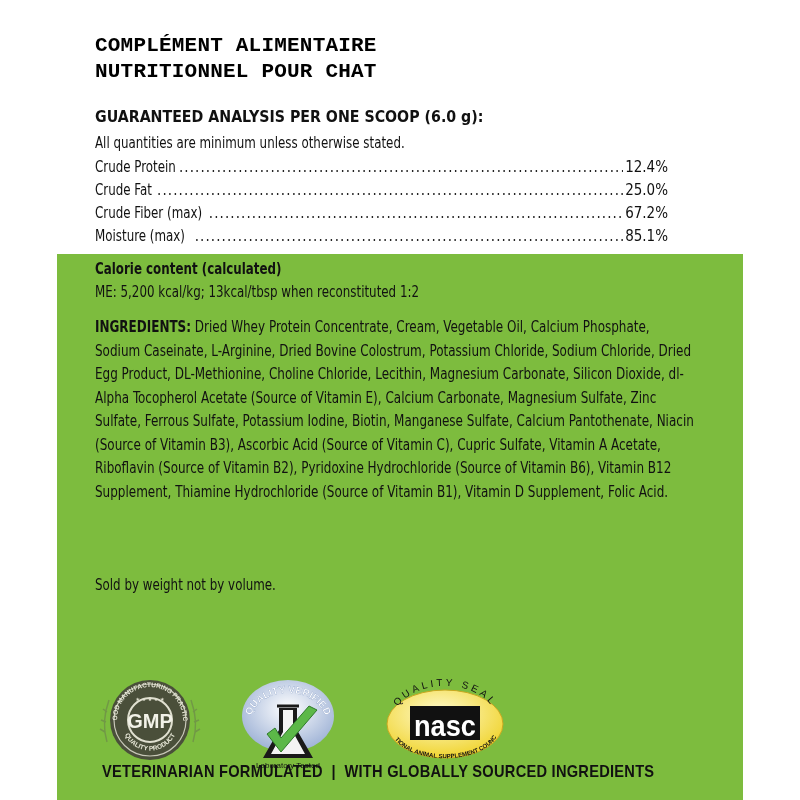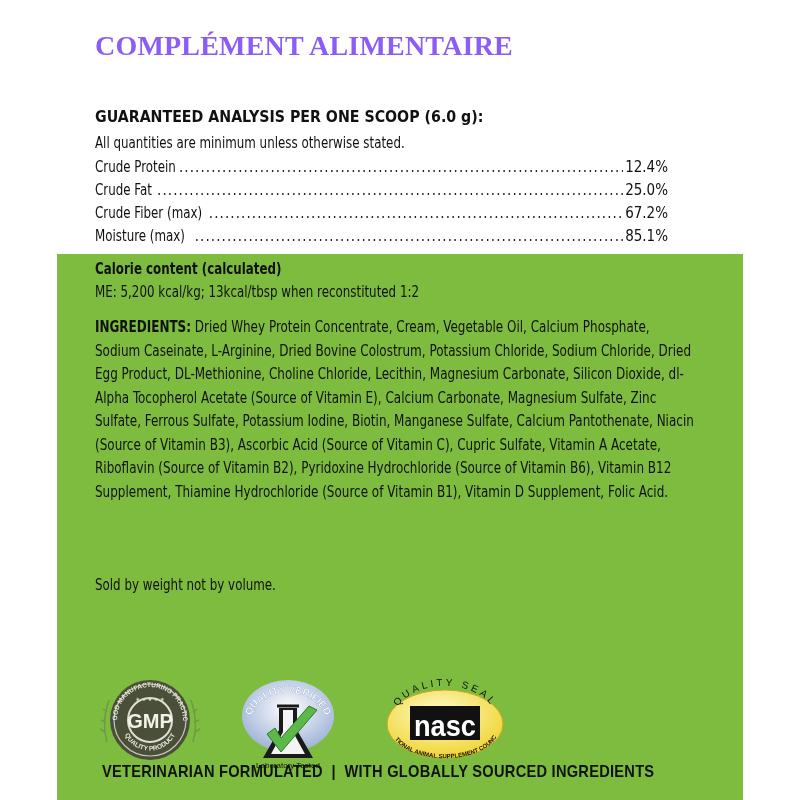--- a/index.html
+++ b/index.html
@@ -1,22 +1,22 @@
 <!DOCTYPE html>
 <html><head>
 <meta charset="utf-8">
 <style>
   * { box-sizing: border-box; margin: 0; padding: 0; }
   html, body { width: 800px; height: 800px; background: #ffffff; overflow: hidden; }
   body { position: relative; font-family: "DejaVu Sans Condensed", "DejaVu Sans", sans-serif; color: #111; }
 
   .title {
     position: absolute; left: 95px; top: 33px;
-    font-family: Liberation Serif, serif; font-weight: bold;
-    font-size: 28px; line-height: 26px; color: #8b5cf6; letter-spacing: 0.2px;
+    font-family: Liberation Mono, monospace; font-weight: bold;
+    font-size: 21px; line-height: 26px; color: #000000; letter-spacing: 0.2px;
   }
   .ga-heading {
     position: absolute; left: 95px; top: 107px;
     font-family: "DejaVu Sans", sans-serif; font-weight: bold;
     font-size: 16.5px; color: #111; transform: scaleX(0.86); transform-origin: left;
     white-space: nowrap;
   }
   .ga-note {
     position: absolute; left: 95px; top: 134px;
     font-size: 15px; color: #111; transform: scaleX(0.88); transform-origin: left; white-space: nowrap;
@@ -56,20 +56,21 @@
     font-family: "Liberation Sans", sans-serif; font-weight: bold; font-size: 17px;
     color: #111; letter-spacing: 0.3px; white-space: nowrap;
   }
   .footer span { display: inline-block; transform: scaleX(0.86); }
 </style>
 </head>
 <body>
 
 <div class="title">
   <div>COMPLÉMENT ALIMENTAIRE</div>
+  <div>NUTRITIONNEL POUR CHAT</div>
 </div>
 
 <div class="ga-heading">GUARANTEED ANALYSIS PER ONE SCOOP (6.0 g):</div>
 <div class="ga-note">All quantities are minimum unless otherwise stated.</div>
 
 <div class="ga-table">
   <div class="ga-row">
     <span class="ga-label">Crude Protein</span>
     <span class="ga-dots">........................................................................................................................</span>
     <span class="ga-value">12.4%</span>

